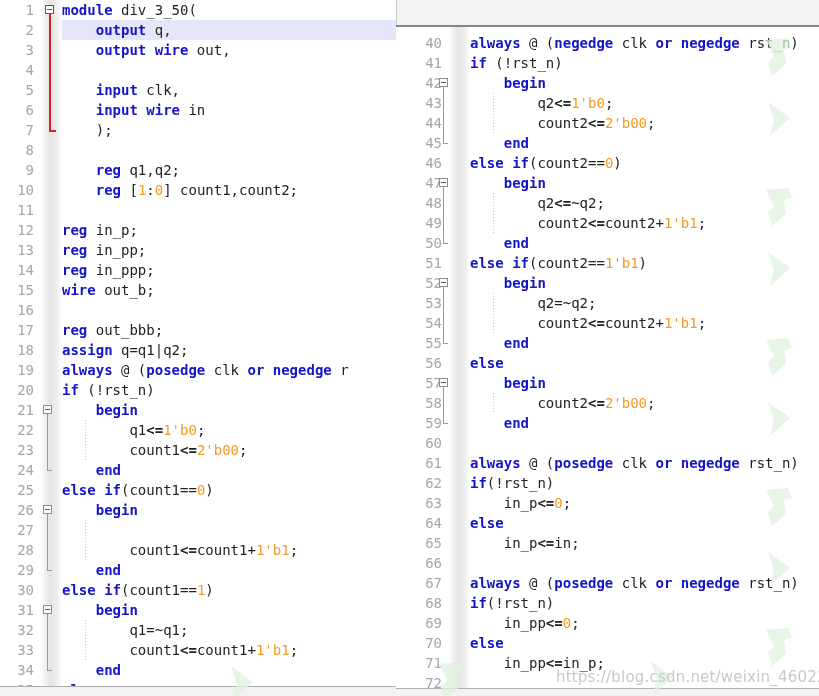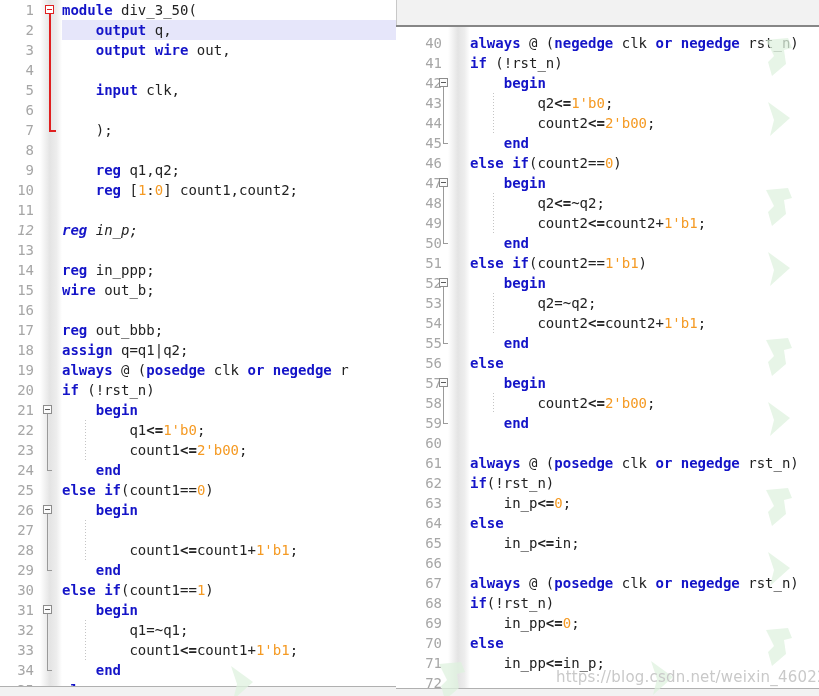--- a/index.html
+++ b/index.html
@@ -169,28 +169,28 @@
 <div class="page">
 
   <div class="pane pane-left">
     <div class="gutter-strip"></div>
     <div class="rows" id="rows-left">
         <div class="row" style="top: 0px; position: absolute; left: 0px; right: 0px;"><div class="lineno">1</div><div class="code"><span class="kw">module</span><span class="pl"> div_3_50(</span></div></div>
         <div class="row hl" style="top: 20px; position: absolute; left: 0px; right: 0px;"><div class="lineno">2</div><div class="code"><span class="pl">    </span><span class="kw">output</span><span class="pl"> q,</span></div></div>
         <div class="row" style="top: 40px; position: absolute; left: 0px; right: 0px;"><div class="lineno">3</div><div class="code"><span class="pl">    </span><span class="kw">output wire</span><span class="pl"> out,</span></div></div>
         <div class="row" style="top: 60px; position: absolute; left: 0px; right: 0px;"><div class="lineno">4</div></div>
         <div class="row" style="top: 80px; position: absolute; left: 0px; right: 0px;"><div class="lineno">5</div><div class="code"><span class="pl">    </span><span class="kw">input</span><span class="pl"> clk,</span></div></div>
-        <div class="row" style="top: 100px; position: absolute; left: 0px; right: 0px;"><div class="lineno">6</div></div>
+        <div class="row" style="top: 100px; position: absolute; left: 0px; right: 0px;"><div class="lineno">6</div><div class="code"><span class="pl">    </span><span class="kw">input wire</span><span class="pl"> in</span></div></div>
         <div class="row" style="top: 120px; position: absolute; left: 0px; right: 0px;"><div class="lineno">7</div><div class="code"><span class="pl">    );</span></div></div>
         <div class="row" style="top: 140px; position: absolute; left: 0px; right: 0px;"><div class="lineno">8</div><div class="code">&nbsp;</div></div>
         <div class="row" style="top: 160px; position: absolute; left: 0px; right: 0px;"><div class="lineno">9</div><div class="code"><span class="pl">    </span><span class="kw">reg</span><span class="pl"> q1,q2;</span></div></div>
         <div class="row" style="top: 180px; position: absolute; left: 0px; right: 0px; padding-left: 48px;"><div class="lineno">10</div><div class="code"><span class="pl">    </span><span class="kw">reg</span><span class="pl"> [</span><span class="num">1</span><span class="pl">:</span><span class="num">0</span><span class="pl">] count1,count2;</span></div></div>
         <div class="row" style="top: 200px; position: absolute; left: 0px; right: 0px;"><div class="lineno">11</div><div class="code">&nbsp;</div></div>
-        <div class="row" style="top: 220px; position: absolute; left: 0px; right: 0px; font-style: italic;"><div class="lineno">12</div><div class="code"><span class="kw">reg</span><span class="pl"> in_p;</span></div></div>
-        <div class="row" style="top: 240px; position: absolute; left: 0px; right: 0px;"><div class="lineno">13</div></div>
+        <div class="row" style="top: 220px; position: absolute; left: 0px; right: 0px;"><div class="lineno">12</div><div class="code"><span class="kw">reg</span><span class="pl"> in_p;</span></div></div>
+        <div class="row" style="top: 240px; position: absolute; left: 0px; right: 0px;"><div class="lineno">13</div><div class="code"><span class="kw">reg</span><span class="pl"> in_pp;</span></div></div>
         <div class="row" style="top: 260px; position: absolute; left: 0px; right: 0px;"><div class="lineno">14</div><div class="code"><span class="kw">reg</span><span class="pl"> in_ppp;</span></div></div>
         <div class="row" style="top: 280px; position: absolute; left: 0px; right: 0px;"><div class="lineno">15</div><div class="code"><span class="kw">wire</span><span class="pl"> out_b;</span></div></div>
         <div class="row" style="top: 300px; position: absolute; left: 0px; right: 0px;"><div class="lineno">16</div></div>
         <div class="row" style="top: 320px; position: absolute; left: 0px; right: 0px;"><div class="lineno">17</div><div class="code"><span class="kw">reg</span><span class="pl"> out_bbb;</span></div></div>
         <div class="row" style="top: 340px; position: absolute; left: 0px; right: 0px;"><div class="lineno">18</div><div class="code"><span class="kw">assign</span><span class="pl"> q=q1|q2;</span></div></div>
         <div class="row" style="top: 360px; position: absolute; left: 0px; right: 0px;"><div class="lineno">19</div><div class="code"><span class="kw">always</span><span class="pl"> @ (</span><span class="kw">posedge</span><span class="pl"> clk </span><span class="kw">or</span><span class="pl"> </span><span class="kw">negedge</span><span class="pl"> r</span></div></div>
         <div class="row" style="top: 380px; position: absolute; left: 0px; right: 0px;"><div class="lineno">20</div><div class="code"><span class="kw">if</span><span class="pl"> (!rst_n)</span></div></div>
         <div class="row" style="top: 400px; position: absolute; left: 0px; right: 0px;"><div class="lineno">21</div><div class="code"><span class="pl">    </span><span class="kw">begin</span></div></div>
         <div class="row" style="top: 420px; position: absolute; left: 0px; right: 0px;"><div class="lineno">22</div><div class="code"><span class="pl">        q1</span><span class="op">&lt;=</span><span class="num">1</span><span class="num">'b0</span><span class="pl">;</span></div></div>
         <div class="row" style="top: 440px; position: absolute; left: 0px; right: 0px;"><div class="lineno">23</div><div class="code"><span class="pl">        count1</span><span class="op">&lt;=</span><span class="num">2</span><span class="num">'b00</span><span class="pl">;</span></div></div>

